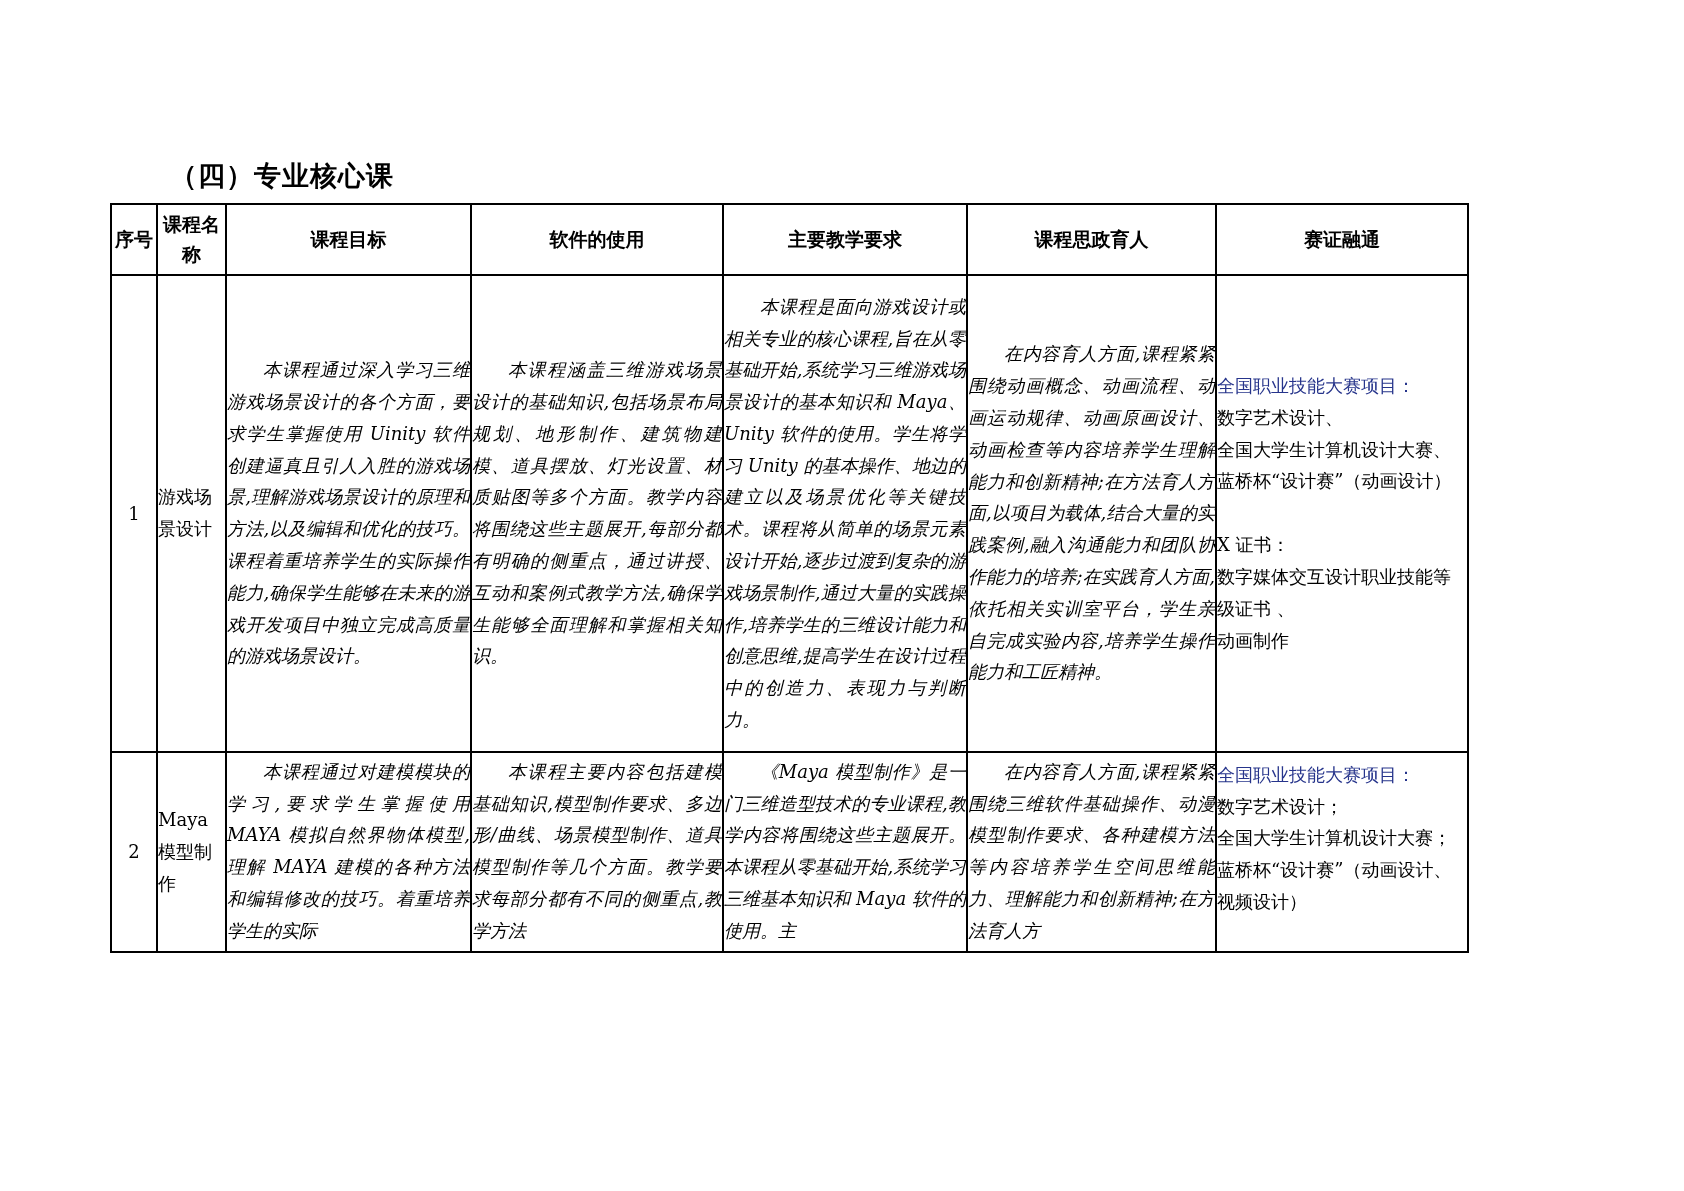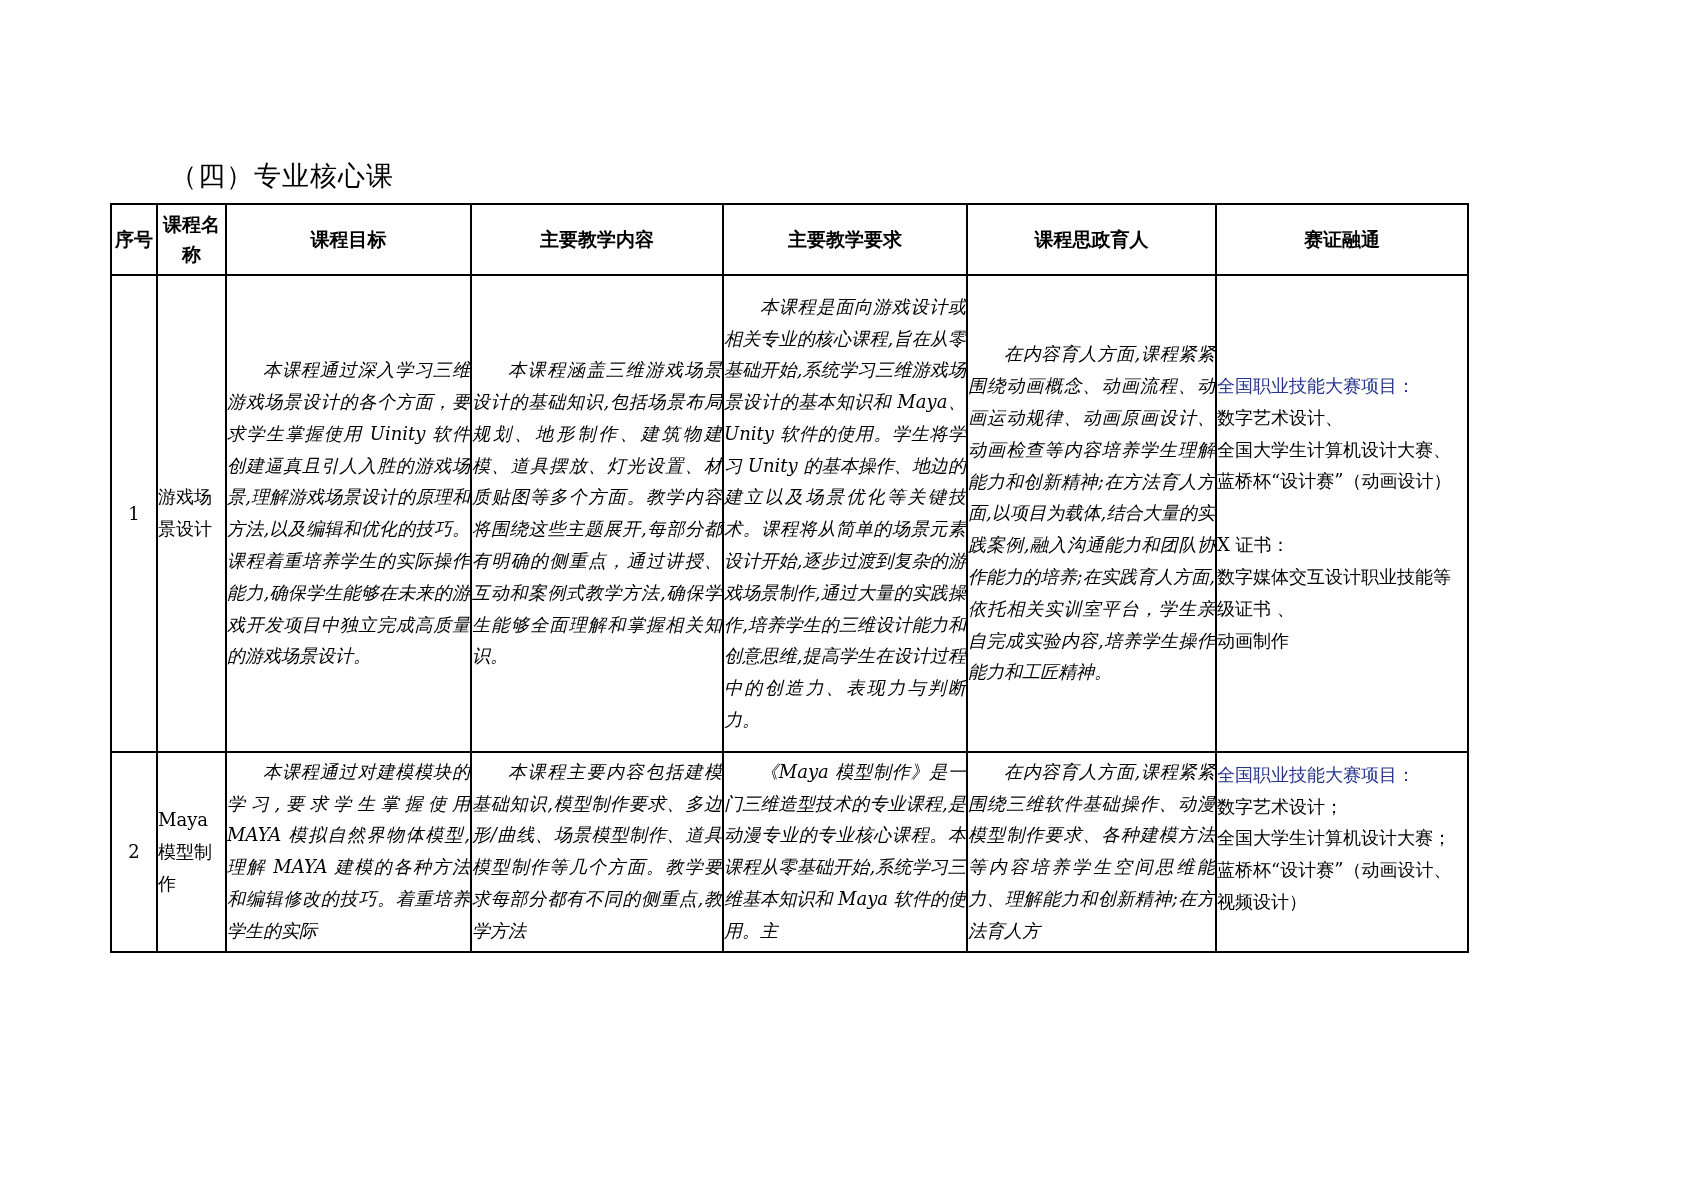--- a/index.html
+++ b/index.html
@@ -6,21 +6,21 @@
   .page{
     position:relative;
     width:1684px;height:1191px;
     background:#ffffff;
     font-family:"DejaVu Serif","Liberation Serif",serif;
     color:#000;
     overflow:hidden;
   }
   .heading{
     position:absolute;left:170px;top:158px;
-    font-size:27px;font-weight:normal;margin:0;
+    font-size:27px;font-weight:bold;margin:0;
     letter-spacing:1px;
   }
   table.core{
     position:absolute;left:110px;top:203px;
     width:1357px;
     table-layout:fixed;
     border-collapse:collapse;
   }
   table.core th, table.core td{
     border:2px solid #000;
@@ -67,21 +67,21 @@
       <col style="width:252px">
         <col style="width:244px">
         <col style="width:249px">
       <col style="width:252px">
     </colgroup>
     <thead>
       <tr class="hdr">
         <th>序号</th>
         <th>课程名称</th>
         <th>课程目标</th>
-        <th>主要教学内容</th>
+        <th>软件的使用</th>
         <th>主要教学要求</th>
         <th>课程思政育人</th>
         <th>赛证融通</th>
       </tr>
     </thead>
     <tbody>
       <tr class="r1">
         <td class="c-idx">1</td>
         <td class="c-name">游戏场景设计</td>
         <td class="c-para">
@@ -118,21 +118,21 @@
               <p>本课程通过对建模模块的学习,要求学生掌握使用 MAYA 模拟自然界物体模型,理解 MAYA 建模的各种方法和编辑修改的技巧。着重培养学生的实际</p>
             </div>
         </td>
         <td class="c-para">
           <div class="clip">
               <p>本课程主要内容包括建模基础知识,模型制作要求、多边形/曲线、场景模型制作、道具模型制作等几个方面。教学要求每部分都有不同的侧重点,教学方法</p>
             </div>
         </td>
         <td class="c-para">
           <div class="clip">
-              <p>《Maya 模型制作》是一门三维造型技术的专业课程,是动漫专业的专业核心课程。本课程从零基础开始,系统学习三维基本知识和 Maya 软件的使用。主</p>
+              <p>《Maya 模型制作》是一门三维造型技术的专业课程,教学内容将围绕这些主题展开。本课程从零基础开始,系统学习三维基本知识和 Maya 软件的使用。主</p>
             </div>
         </td>
         <td class="c-para">
           <div class="clip">
               <p>在内容育人方面,课程紧紧围绕三维软件基础操作、动漫模型制作要求、各种建模方法等内容培养学生空间思维能力、理解能力和创新精神;在方法育人方</p>
             </div>
         </td>
         <td class="c-fuse">
           <div class="clip">
             <div class="blue" style="color: rgb(38, 52, 139);">全国职业技能大赛项目：</div>

